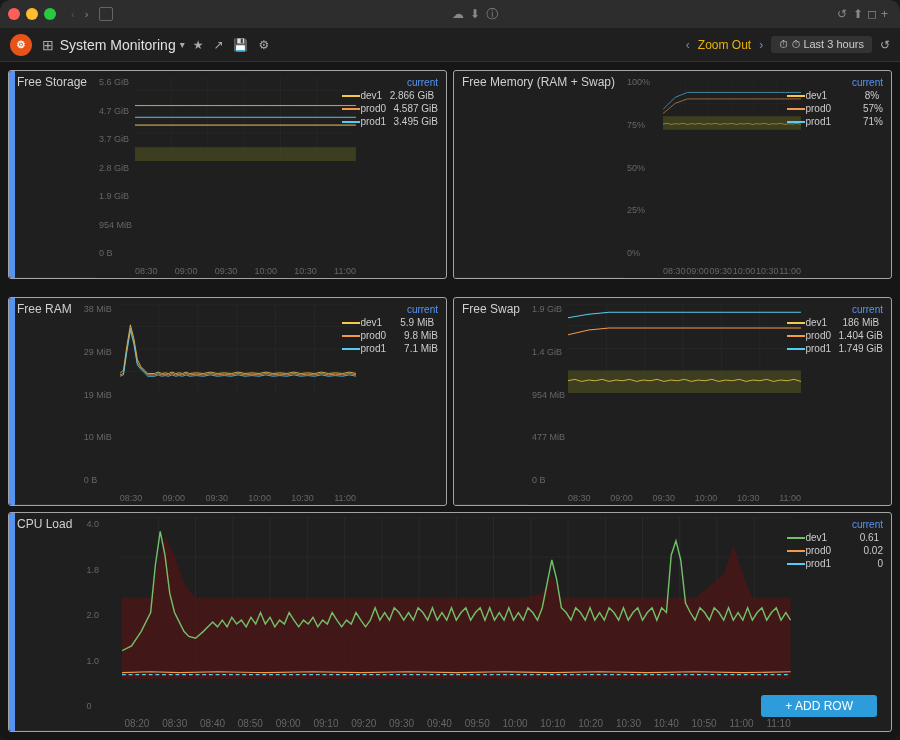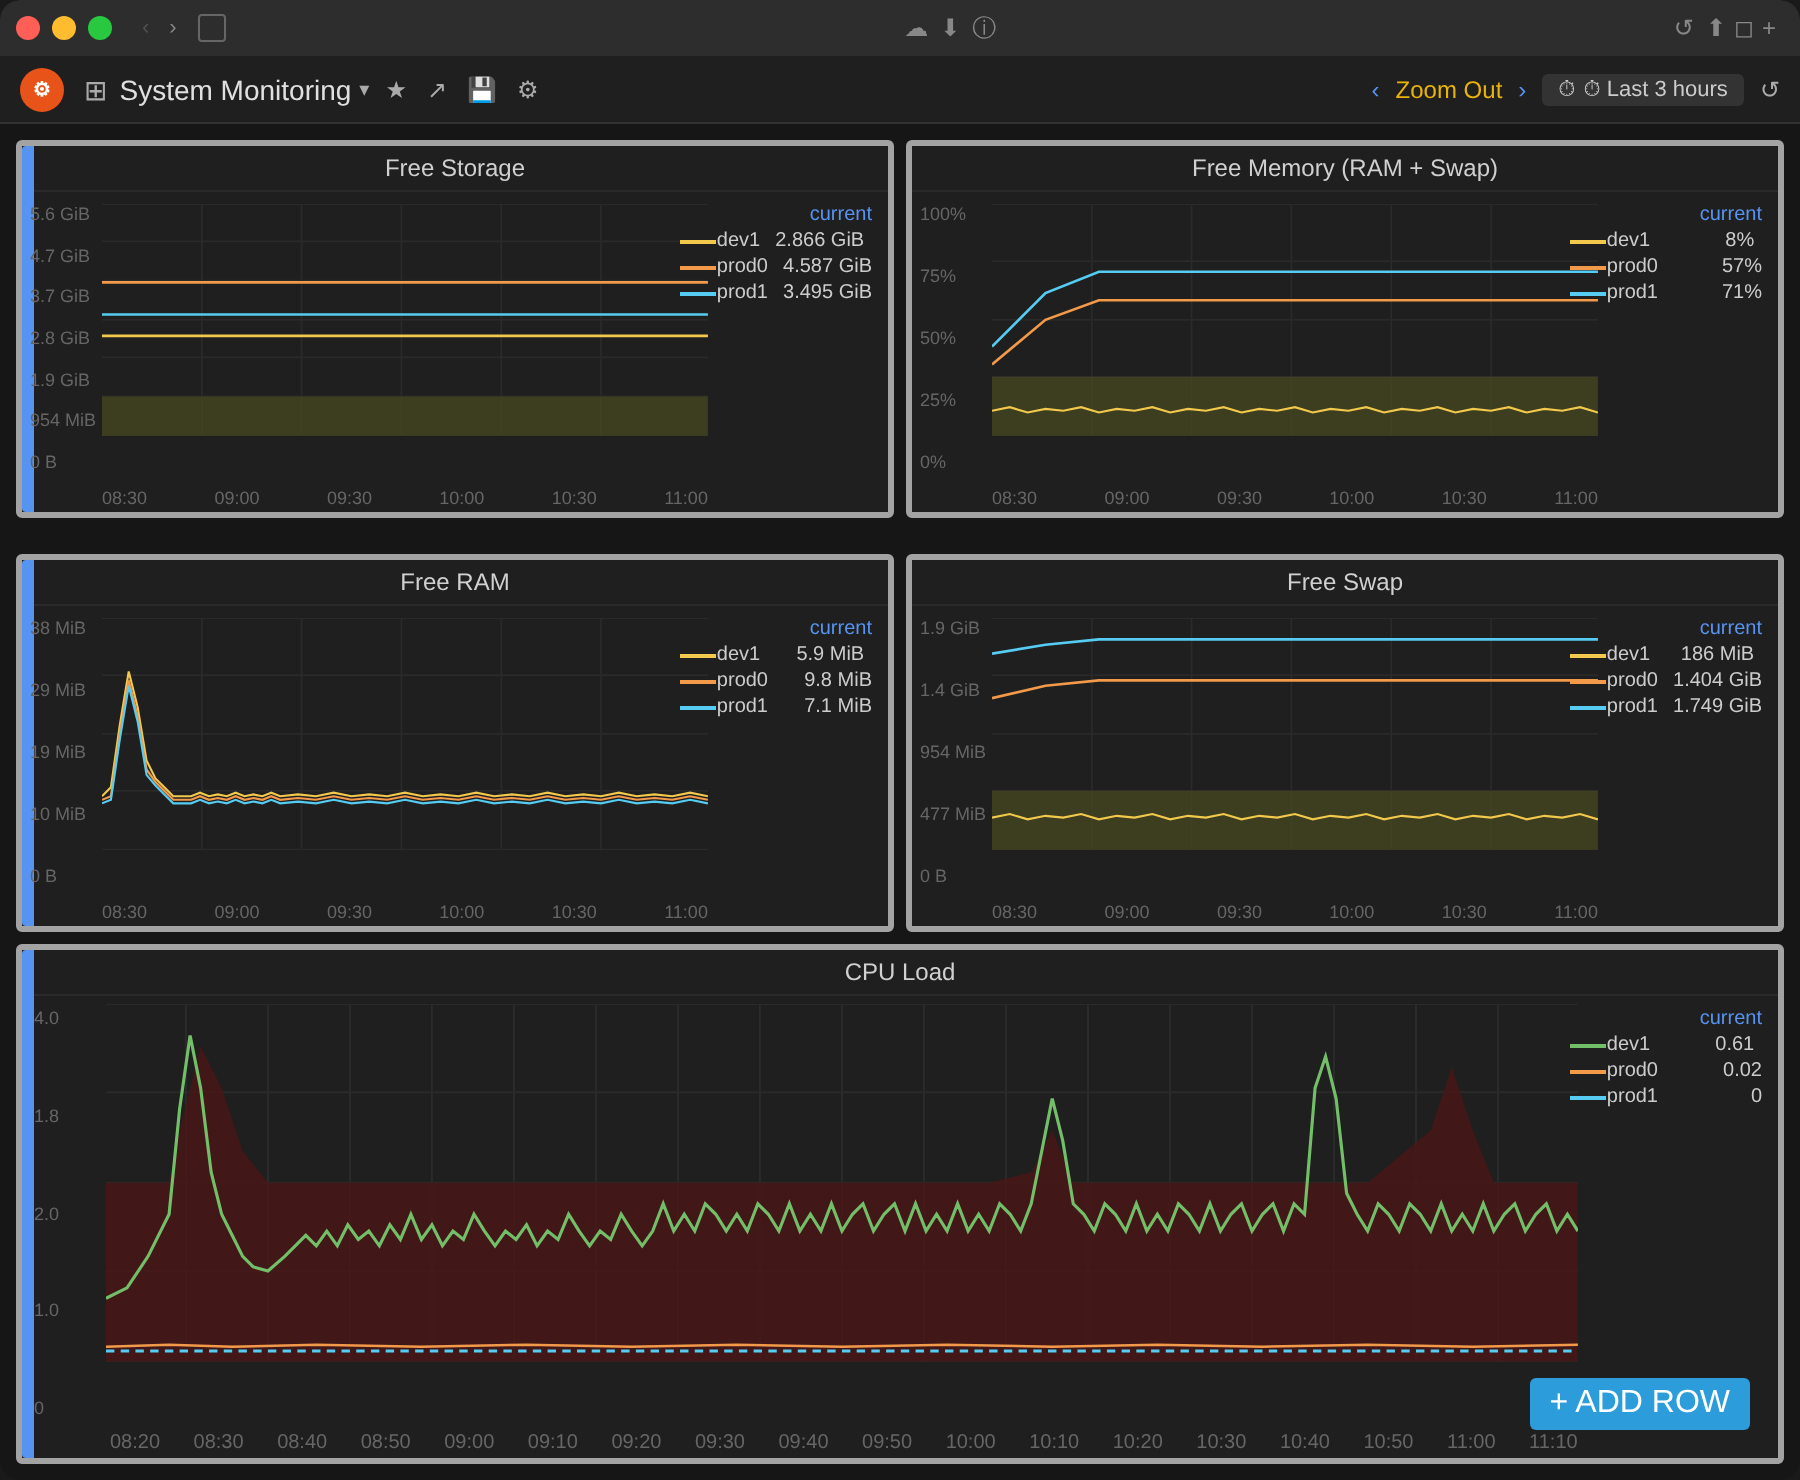--- a/index.html
+++ b/index.html
@@ -119,25 +119,25 @@
     }
 
     .row-panels {
       display: flex;
       gap: 6px;
       flex: 1;
     }
 
     .panel {
       background: #1f1f1f;
-      border: 3px solid #a3a3a3;
+      border: 1px solid #a3a3a3;
       border-radius: 3px;
       flex: 1;
       display: flex;
-      flex-direction: column;
+      flex-direction: row;
       overflow: hidden;
       position: relative;
     }
 
     .panel-header {
       text-align: center;
       padding: 4px 8px;
       font-size: 12px;
       color: #d0d0d0;
       font-weight: 500;
@@ -210,29 +210,29 @@
       right: 90px;
       bottom: 20px;
     }
 
     .add-row-btn {
       position: absolute;
       bottom: 14px;
       right: 14px;
       background: #2d9cdb;
       color: white;
-      font-size: 16px;
-      padding: 4px 10px;
+      font-size: 12px;
+      padding: 4px 24px;
       border-radius: 3px;
       cursor: pointer;
       font-weight: 500;
     }
 
     .cpu-panel {
-      height: 260px;
+      height: 220px;
       flex: none;
     }
 
     .row-label {
       position: absolute;
       left: 0;
       top: 0;
       bottom: 0;
       width: 6px;
       background: #5794f2;

